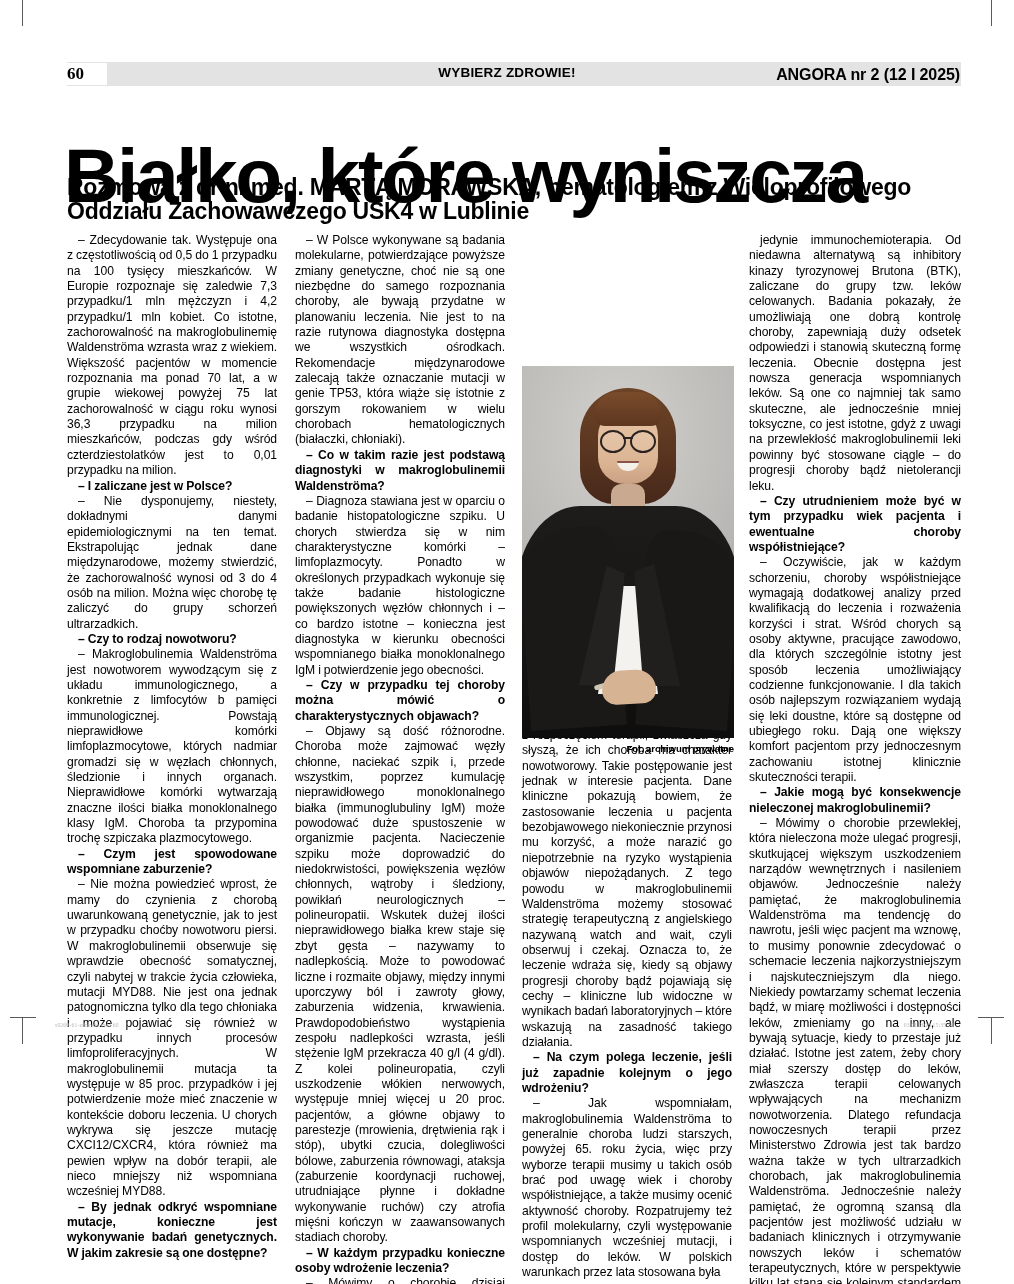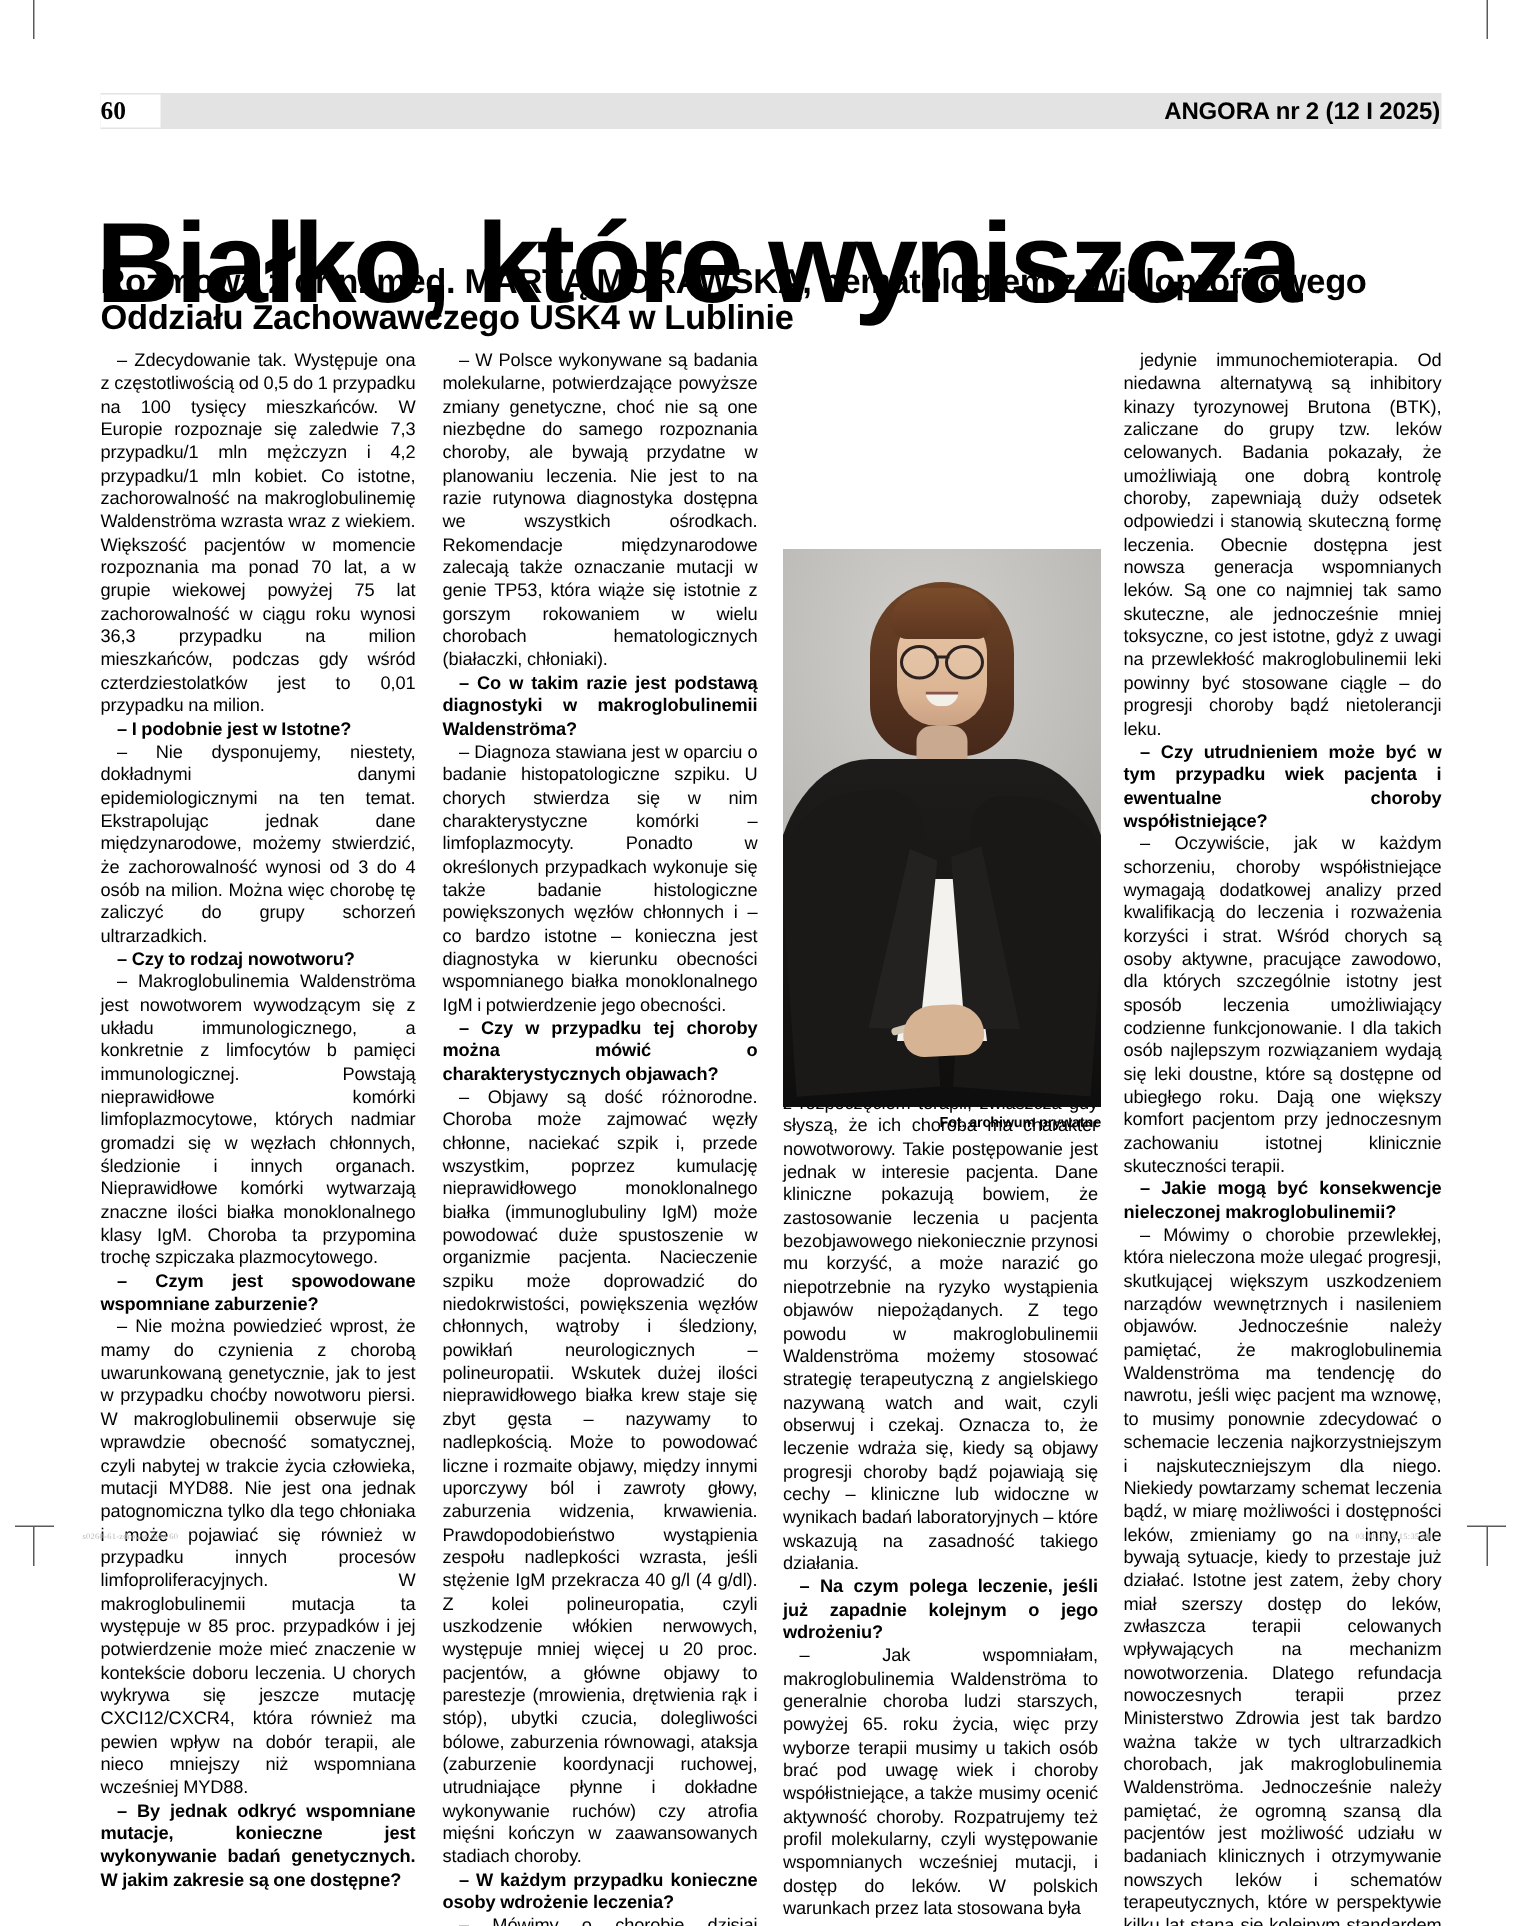--- a/index.html
+++ b/index.html
@@ -326,30 +326,31 @@
 
   <div class="crop-mark cm-tl-v"></div>
   <div class="crop-mark cm-tr-v"></div>
   <div class="crop-mark cm-bl-v"></div>
   <div class="crop-mark cm-br-v"></div>
   <div class="crop-mark cm-bl-h"></div>
   <div class="crop-mark cm-br-h"></div>
 
   <div class="header-bar"></div>
   <div class="folio">60</div>
+  <div class="header-center">WYBIERZ ZDROWIE!</div>
   <div class="header-right">ANGORA nr 2 (12 I 2025)</div>
 
   <h1 class="title">Białko, które wyniszcza</h1>
   <div class="deck">Rozmowa z dr n. med. MARTĄ MORAWSKĄ, hematologiem z Wieloprofilowego Oddziału Zachowawczego USK4 w Lublinie</div>
 
   <div class="cols">
 
     <div class="col col-1">
         <p class="a">– Zdecydowanie tak. Występuje ona z częstotliwością od 0,5 do 1 przypadku na 100 tysięcy mieszkańców. W Europie rozpoznaje się zaledwie 7,3 przypadku/1 mln mężczyzn i 4,2 przypadku/1 mln kobiet. Co istotne, zachorowalność na makroglobulinemię Waldenströma wzrasta wraz z wiekiem. Większość pacjentów w momencie rozpoznania ma ponad 70 lat, a w grupie wiekowej powyżej 75 lat zachorowalność w ciągu roku wynosi 36,3 przypadku na milion mieszkańców, podczas gdy wśród czterdziestolatków jest to 0,01 przypadku na milion.</p>
-        <p class="q">– I podobnie jest w Istotne?</p>
+        <p class="q">– I zaliczane jest w Polsce?</p>
         <p class="a">– Nie dysponujemy, niestety, dokładnymi danymi epidemiologicznymi na ten temat. Ekstrapolując jednak dane międzynarodowe, możemy stwierdzić, że zachorowalność wynosi od 3 do 4 osób na milion. Można więc chorobę tę zaliczyć do grupy schorzeń ultrarzadkich.</p>
         <p class="q">– Czy to rodzaj nowotworu?</p>
         <p class="a">– Makroglobulinemia Waldenströma jest nowotworem wywodzącym się z układu immunologicznego, a konkretnie z limfocytów b pamięci immunologicznej. Powstają nieprawidłowe komórki limfoplazmocytowe, których nadmiar gromadzi się w węzłach chłonnych, śledzionie i innych organach. Nieprawidłowe komórki wytwarzają znaczne ilości białka monoklonalnego klasy IgM. Choroba ta przypomina trochę szpiczaka plazmocytowego.</p>
         <p class="q">– Czym jest spowodowane wspomniane zaburzenie?</p>
         <p class="a">– Nie można powiedzieć wprost, że mamy do czynienia z chorobą uwarunkowaną genetycznie, jak to jest w przypadku choćby nowotworu piersi. W makroglobulinemii obserwuje się wprawdzie obecność somatycznej, czyli nabytej w trakcie życia człowieka, mutacji MYD88. Nie jest ona jednak patognomiczna tylko dla tego chłoniaka i może pojawiać się również w przypadku innych procesów limfoproliferacyjnych. W makroglobulinemii mutacja ta występuje w 85 proc. przypadków i jej potwierdzenie może mieć znaczenie w kontekście doboru leczenia. U chorych wykrywa się jeszcze mutację CXCI12/CXCR4, która również ma pewien wpływ na dobór terapii, ale nieco mniejszy niż wspomniana wcześniej MYD88.</p>
         <p class="q">– By jednak odkryć wspomniane mutacje, konieczne jest wykonywanie badań genetycznych. W jakim zakresie są one dostępne?</p>
       </div>
 
     <div class="col col-2">
         <p class="a">– W Polsce wykonywane są badania molekularne, potwierdzające powyższe zmiany genetyczne, choć nie są one niezbędne do samego rozpoznania choroby, ale bywają przydatne w planowaniu leczenia. Nie jest to na razie rutynowa diagnostyka dostępna we wszystkich ośrodkach. Rekomendacje międzynarodowe zalecają także oznaczanie mutacji w genie TP53, która wiąże się istotnie z gorszym rokowaniem w wielu chorobach hematologicznych (białaczki, chłoniaki).</p>

